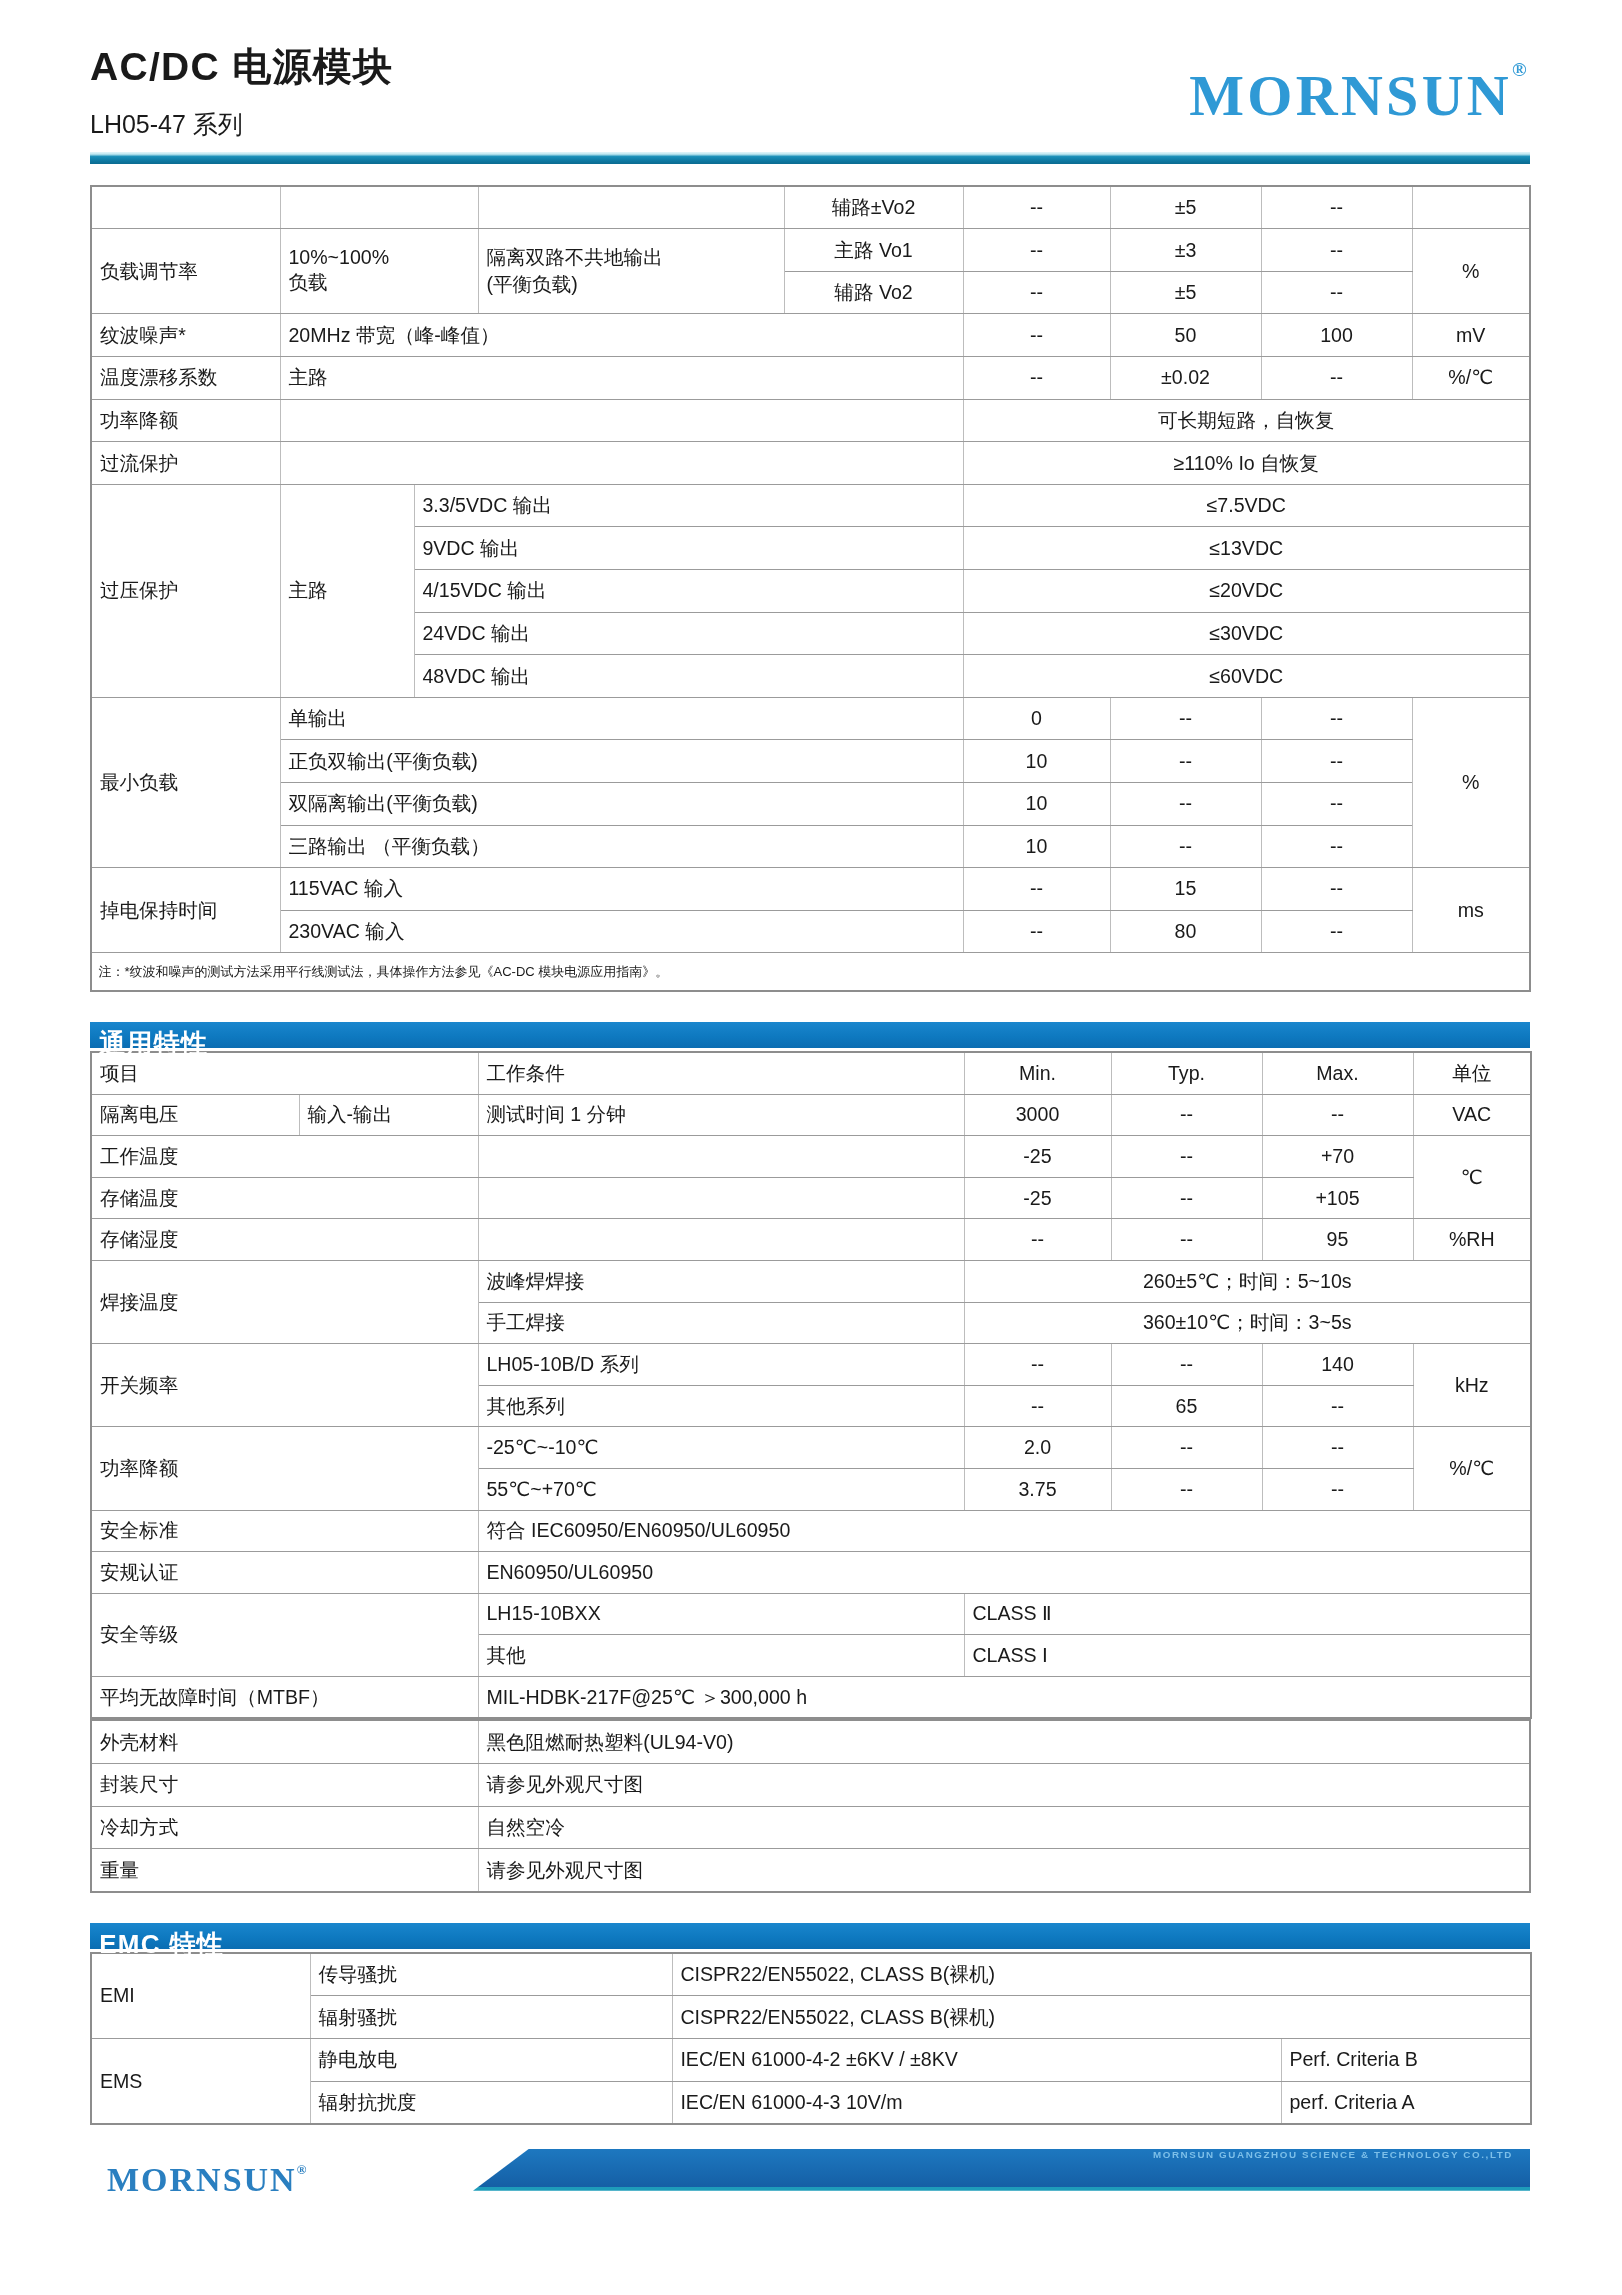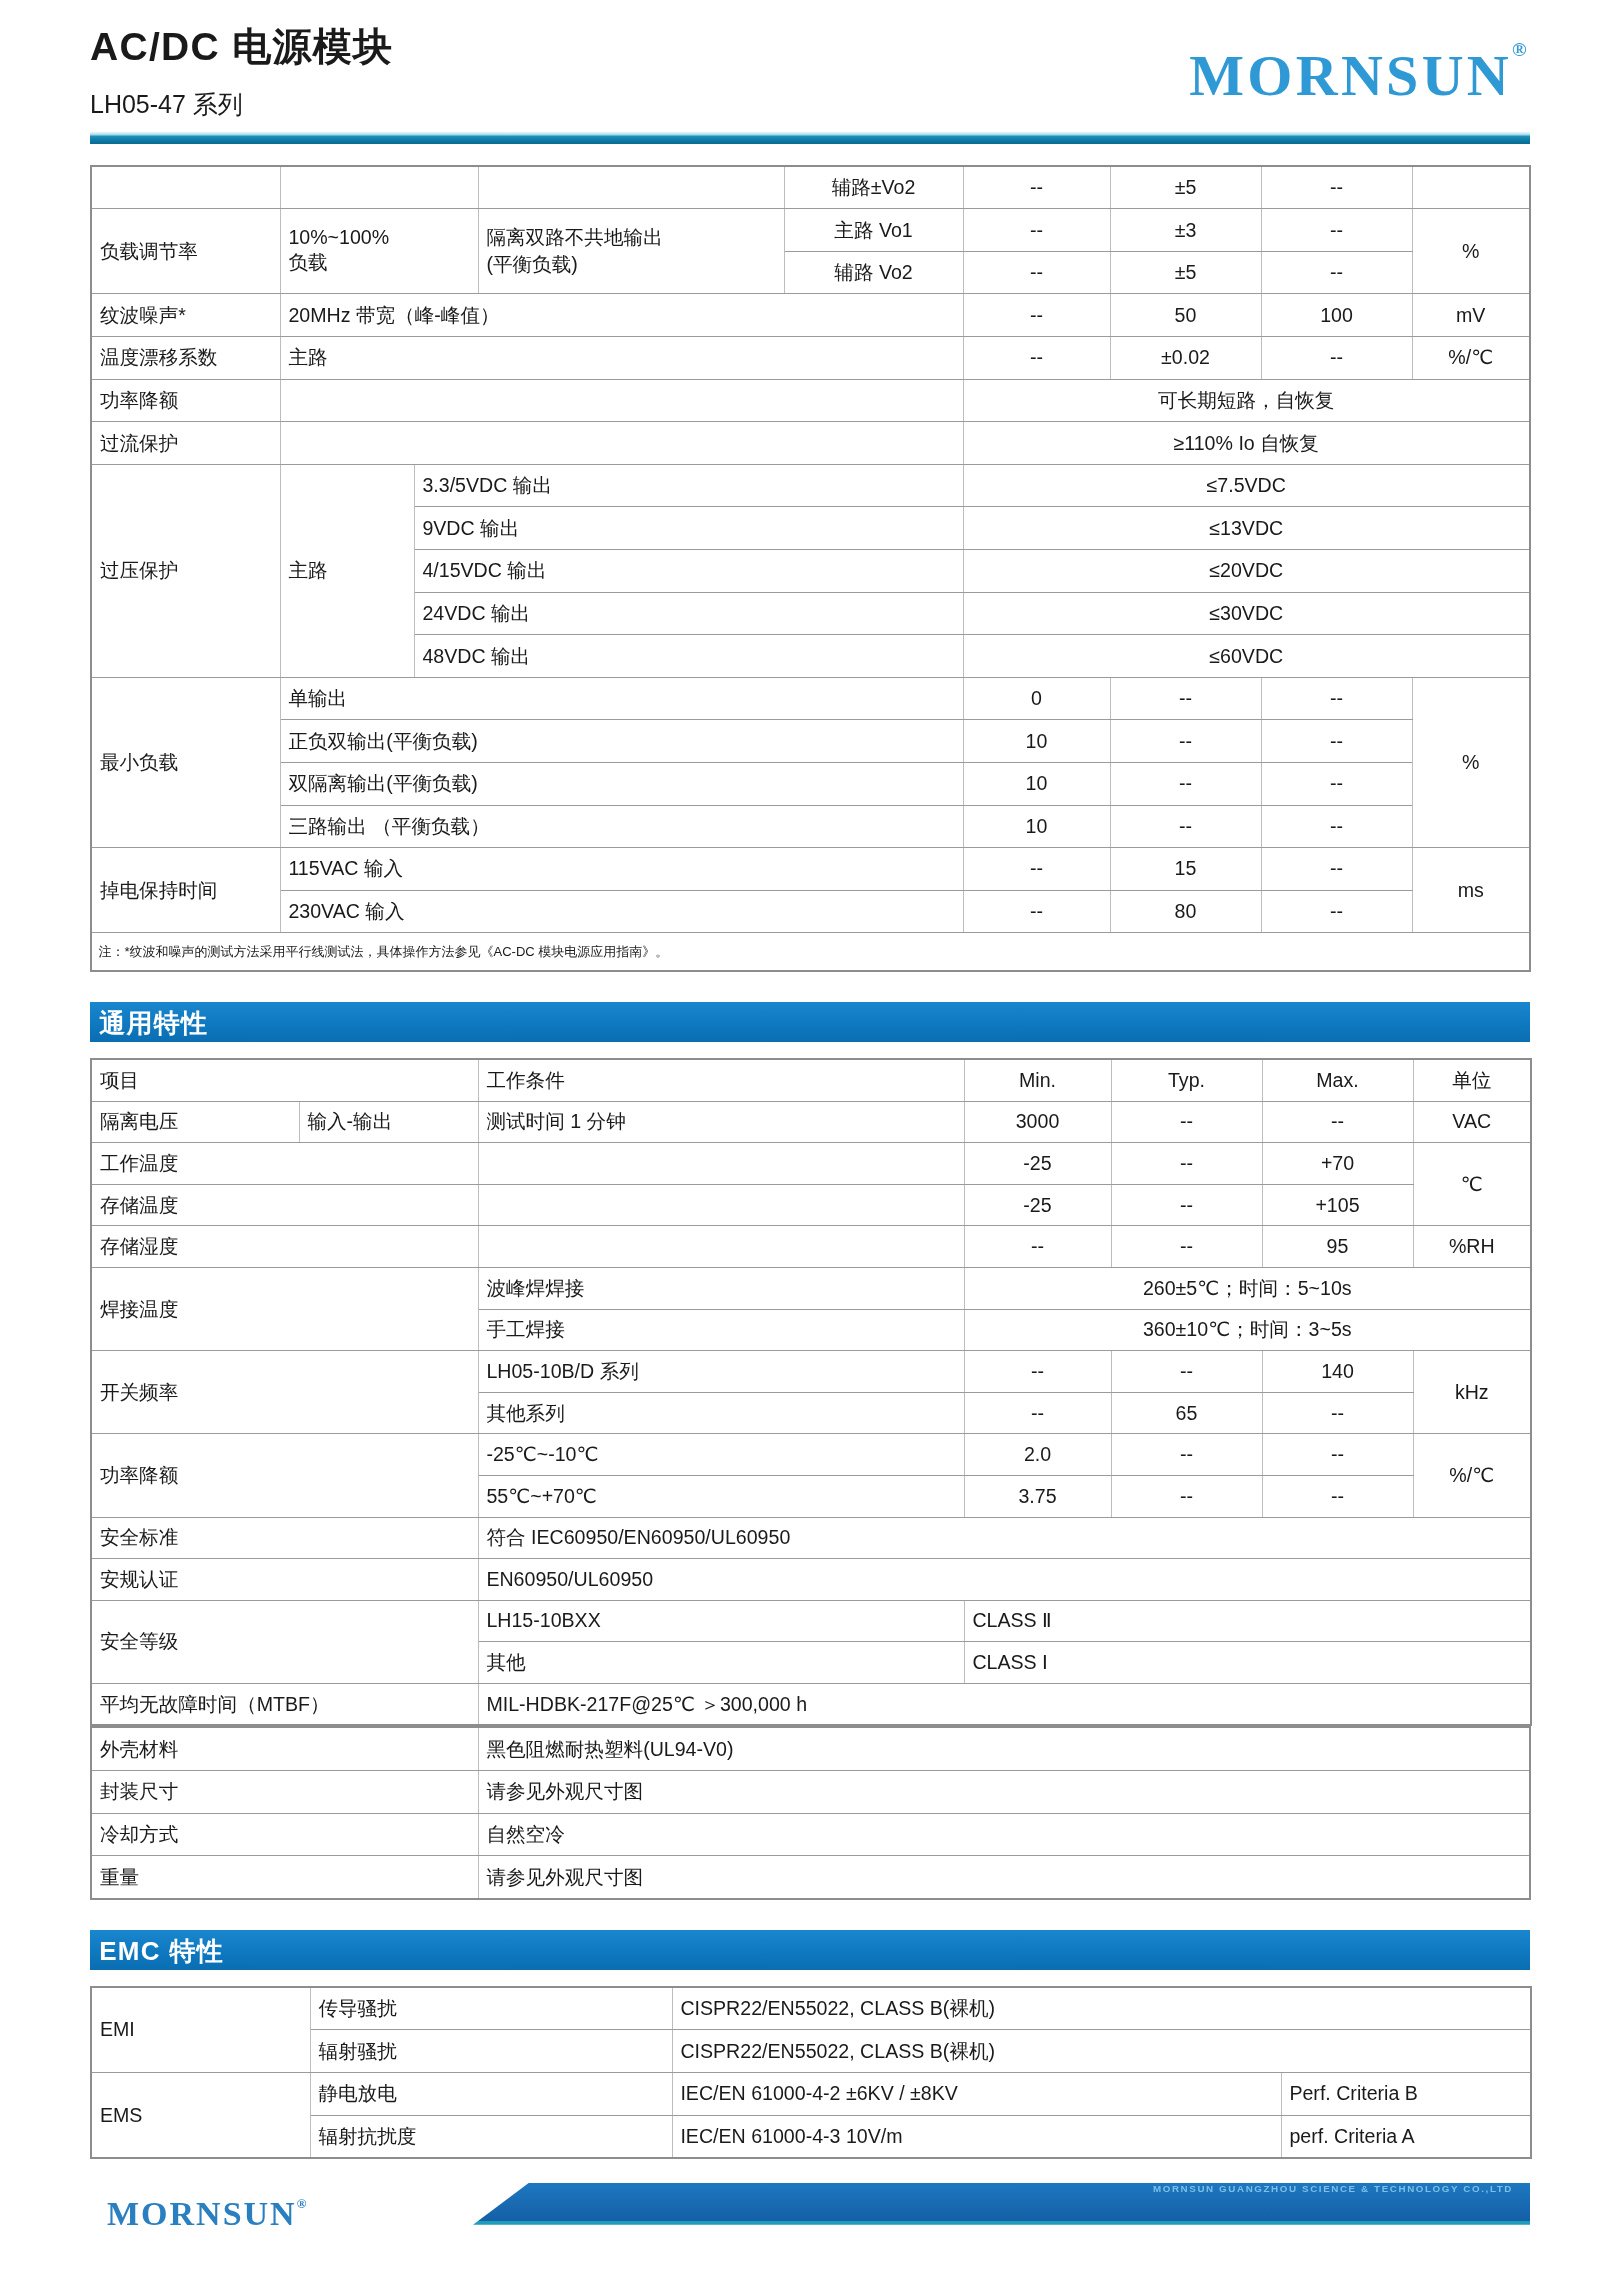--- a/index.html
+++ b/index.html
@@ -4,21 +4,21 @@
 <style>
   html,body{margin:0;padding:0;background:#ffffff;}
   body{
     width:1622px;height:2295px;position:relative;
     font-family:"Liberation Sans","DejaVu Sans",sans-serif;
     color:#1a1a1a;overflow:hidden;
   }
   .content{margin:0 93px 0 90px;width:1440px;}
 
   
-  .pagehead{display:flex;justify-content:space-between;align-items:flex-start;padding-top:20px;}
+  .pagehead{display:flex;justify-content:space-between;align-items:flex-start;padding-top:40px;}
   .pagehead h1{margin:0;font-size:39px;font-weight:bold;letter-spacing:1.3px;}
   .series{font-size:25px;margin-top:14.4px;}
   .brand{
     font-family:"Liberation Serif","DejaVu Serif",serif;font-weight:bold;
     font-size:58px;color:#2f99d5;letter-spacing:3.3px;margin-top:19.6px;line-height:1;
   }
   .brand sup{font-size:19.6px;vertical-align:39px;}
   .rule{
     height:11.8px;margin-top:10.5px;
     background:linear-gradient(180deg,#e2f5fa 0%,#bfe7f0 18%,#1b8fb8 38%,#0d77a0 75%,#0a6b90 100%);
@@ -32,21 +32,21 @@
     border-top:1.3px solid #9b9b9b;border-bottom:1.3px solid #9b9b9b;
     height:39px;font-size:19.6px;vertical-align:middle;padding:1.3px 3.9px;
     overflow:hidden;
   }
   td.lab{text-align:left;padding-left:7.9px;white-space:pre-line;}
   td.c{text-align:center;}
   td.note{font-size:13px;height:34px;padding-left:6.5px;}
   .gen td{height:38px;}
 
   .secbar{
-    height:40px;line-height:42px;margin-top:30px;margin-bottom:16px;
+    height:26px;line-height:42px;margin-top:30px;margin-bottom:3px;
     background:linear-gradient(180deg,#1a86cd 0%,#0e79c0 55%,#0b6db2 100%);
     color:#ffffff;font-size:26px;font-weight:bold;padding-left:9.2px;letter-spacing:1.3px;
   }
   .tbl1{margin-top:21px;}
 
   
   .pagefoot{margin-top:23.6px;}
   .f-row1{display:flex;height:42px;}
   .f-logo{
     width:366px;font-family:"Liberation Serif","DejaVu Serif",serif;font-weight:bold;

